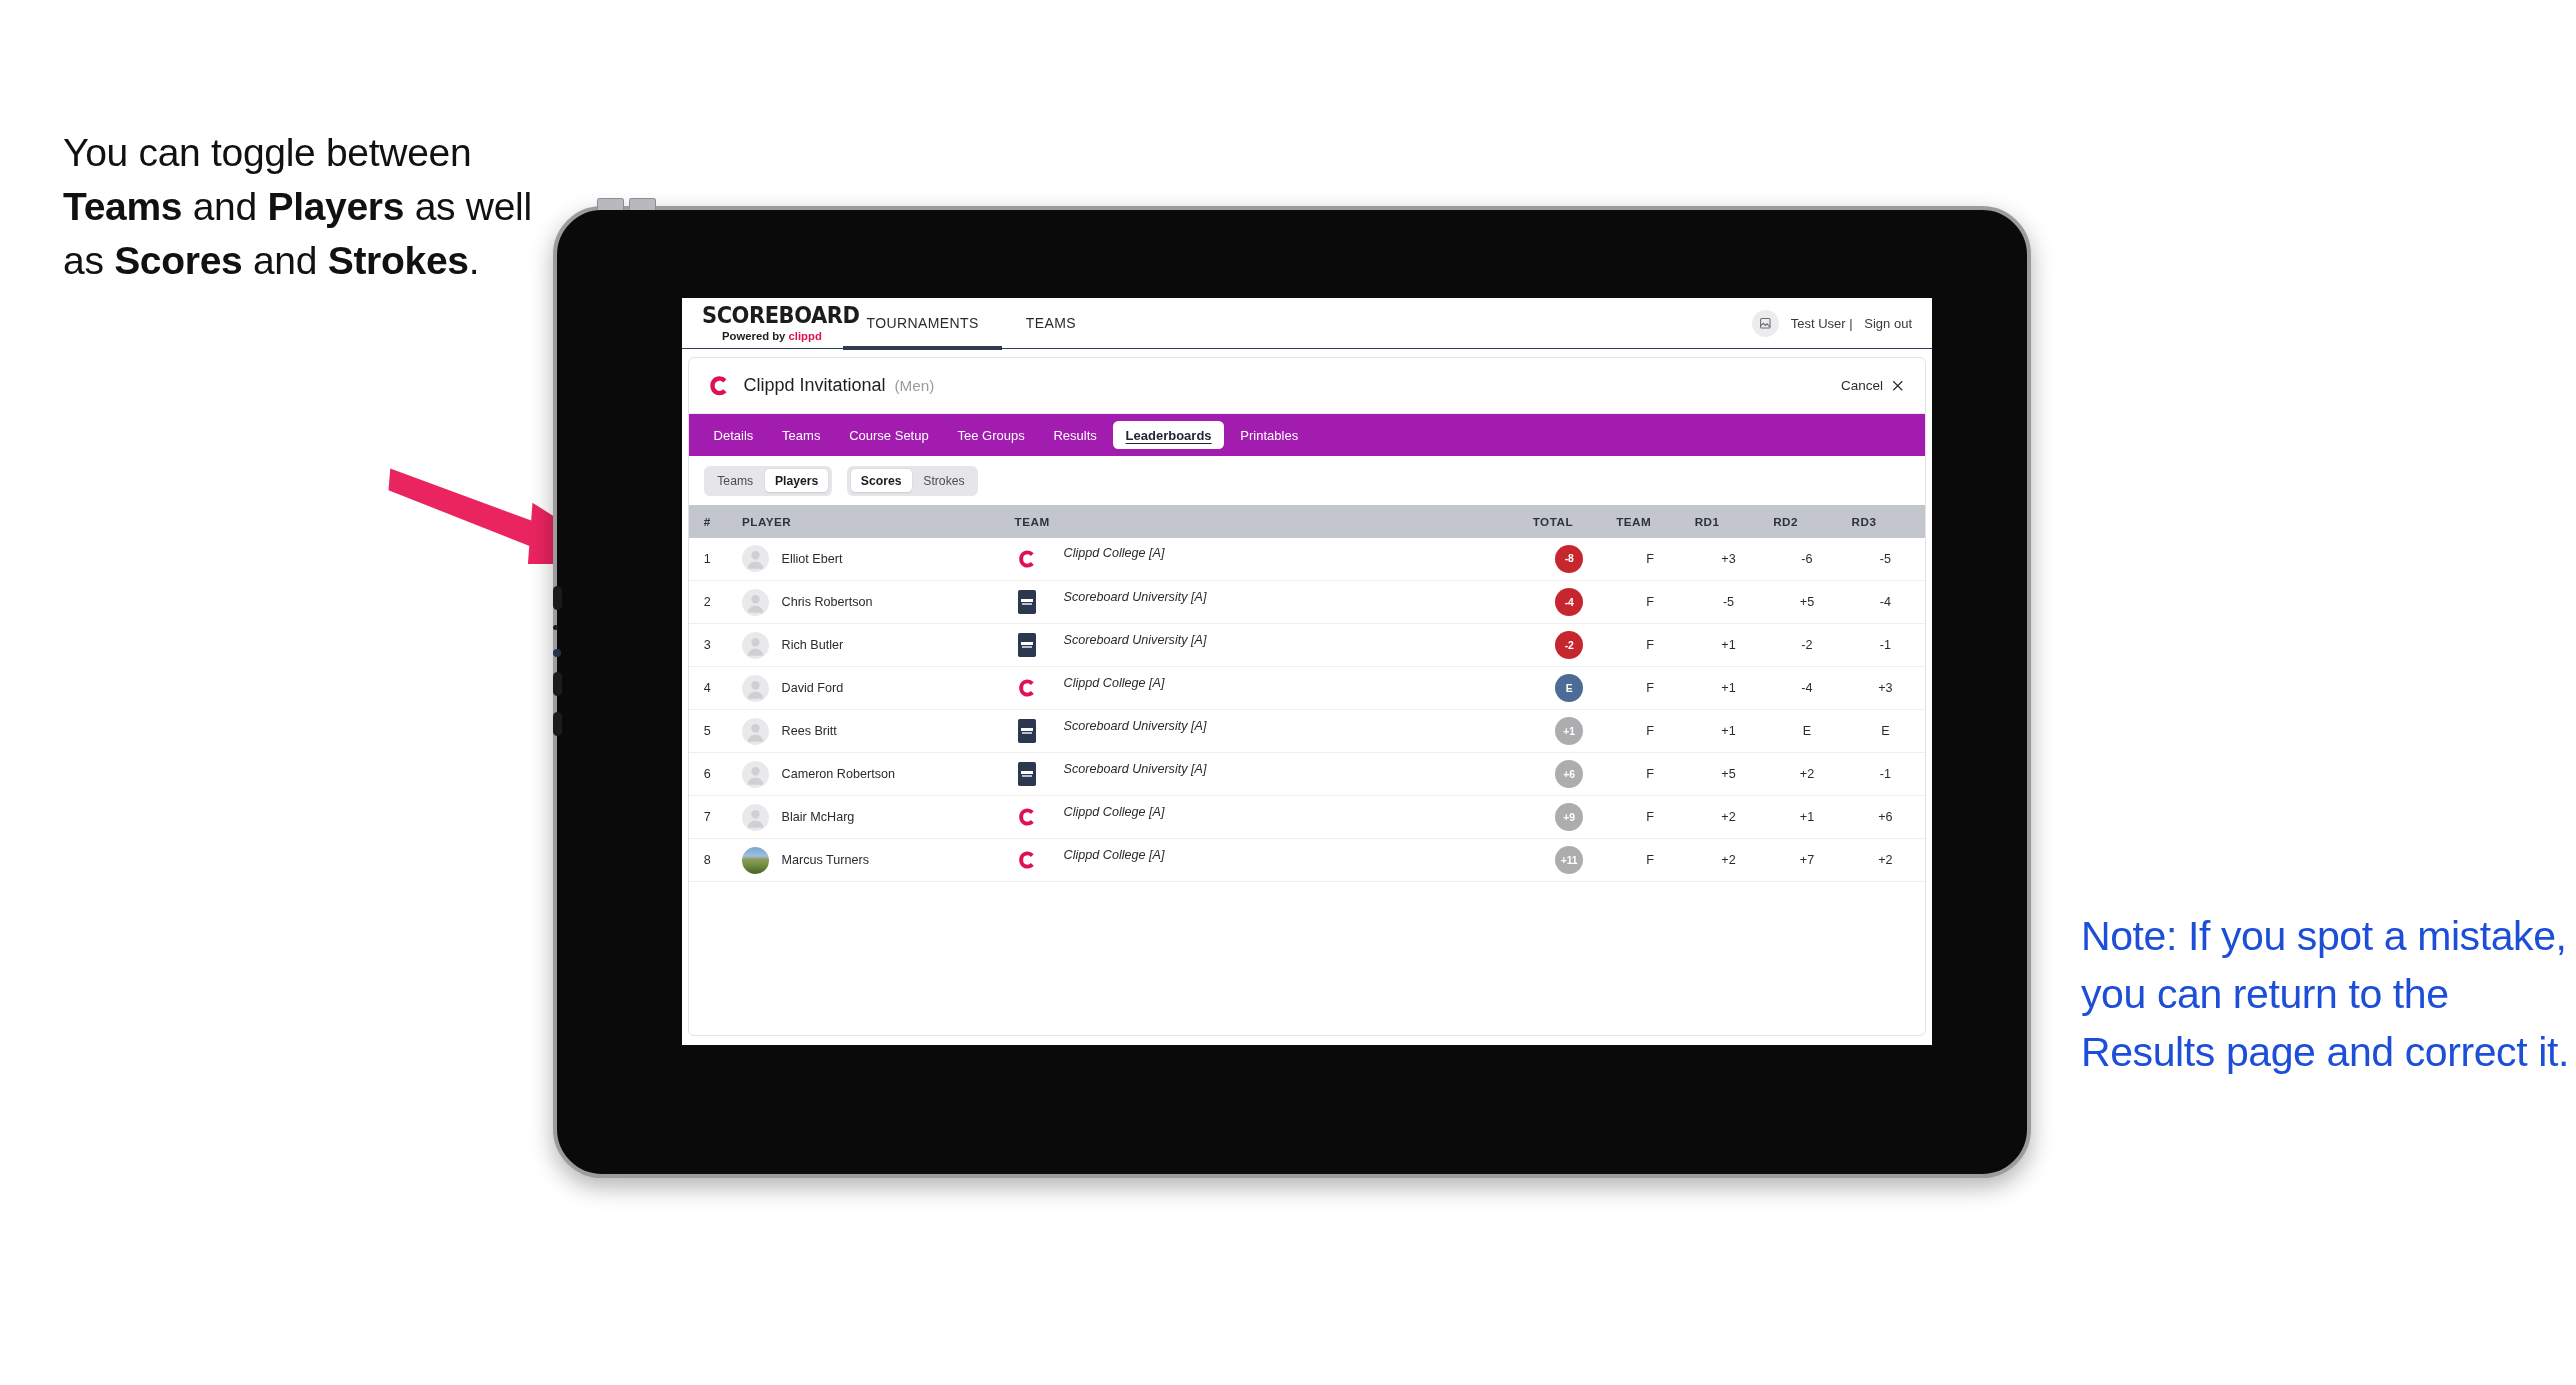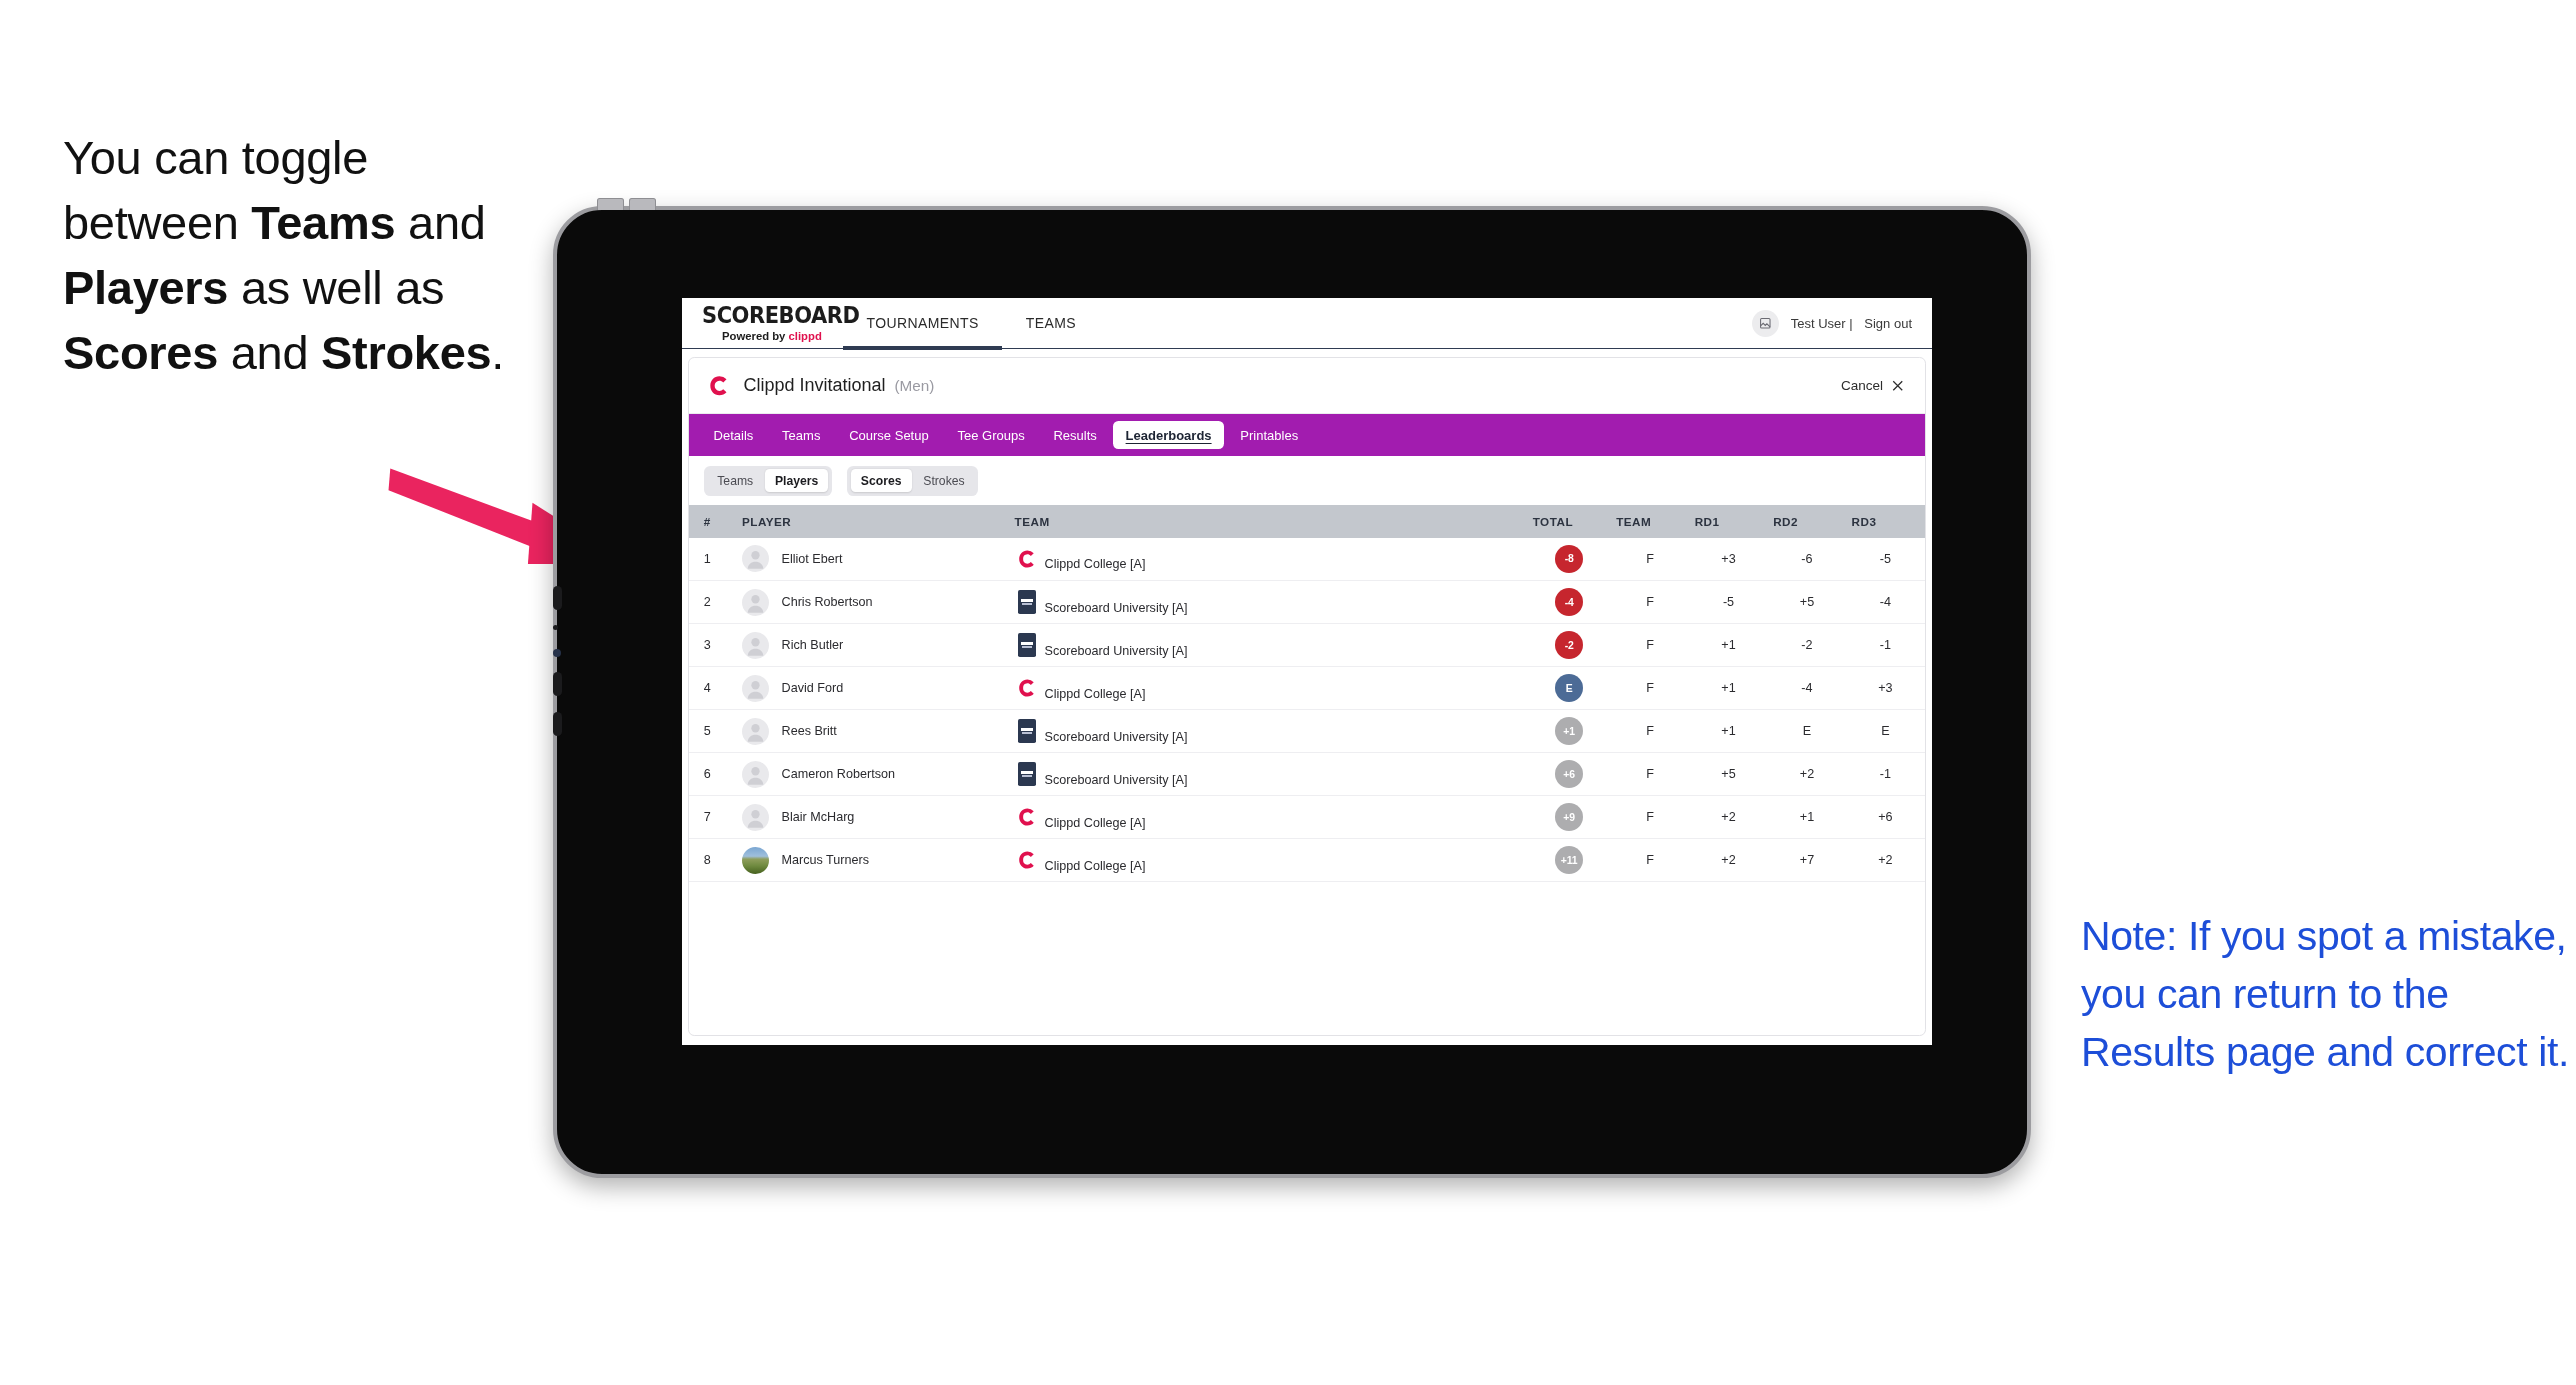--- a/index.html
+++ b/index.html
@@ -7,21 +7,21 @@
     width: 2576px; height: 1386px;
     background: #ffffff;
     font-family: "Liberation Sans", sans-serif;
     overflow: hidden;
   }
   #stage { position: relative; width: 2576px; height: 1386px; background: #fff; }
 
   
   #left-note {
     position: absolute; left: 63px; top: 126px; width: 479px;
-    font-size: 47px; line-height: 1.38; color: #111; letter-spacing: -0.3px;
+    font-size: 39px; line-height: 1.38; color: #111; letter-spacing: -0.3px;
   }
   #left-note b { font-weight: 700; }
 
   
   #right-note {
     position: absolute; left: 2081px; top: 907px; width: 492px;
     font-size: 41px; line-height: 1.42; font-weight: 400; color: #1d4ed8;
     letter-spacing: -0.4px;
   }
 
@@ -136,21 +136,21 @@
   .c-rd { width: 78px; text-align: center; }
 
   .player-cell { display: flex; align-items: center; gap: 12.6px; }
   .avatar {
     width: 27px; height: 27px; border-radius: 50%; background: #e9e9ec; flex: none;
     display: flex; align-items: center; justify-content: center; overflow: hidden;
   }
   .avatar.photo {
     background: linear-gradient(180deg,#7aa6d2 0%,#9fbfdc 34%,#8f9e5c 45%,#6f8a3f 70%,#46611f 100%);
   }
-  .team-cell { display: flex; align-items: flex-end; gap: 5px; }
+  .team-cell { display: flex; align-items: flex-start; gap: 24px; font-style: italic; }
   .team-logo { width: 25px; height: 25px; flex: none; display: flex; align-items: center; justify-content: center; }
   .sb-logo {
     width: 18px; height: 24.4px; background: #2b3850; border-radius: 1.8px;
     display: flex; flex-direction: column; align-items: center; justify-content: center; gap: 1.4px;
   }
   .sb-logo i { display: block; width: 12.6px; height: 3.2px; background: #ffffff; }
   .sb-logo i.small { height: 1.8px; width: 10px; background: #b9c0d4; }
 
   .badge {
     width: 28px; height: 28px; border-radius: 50%; display: inline-flex;

